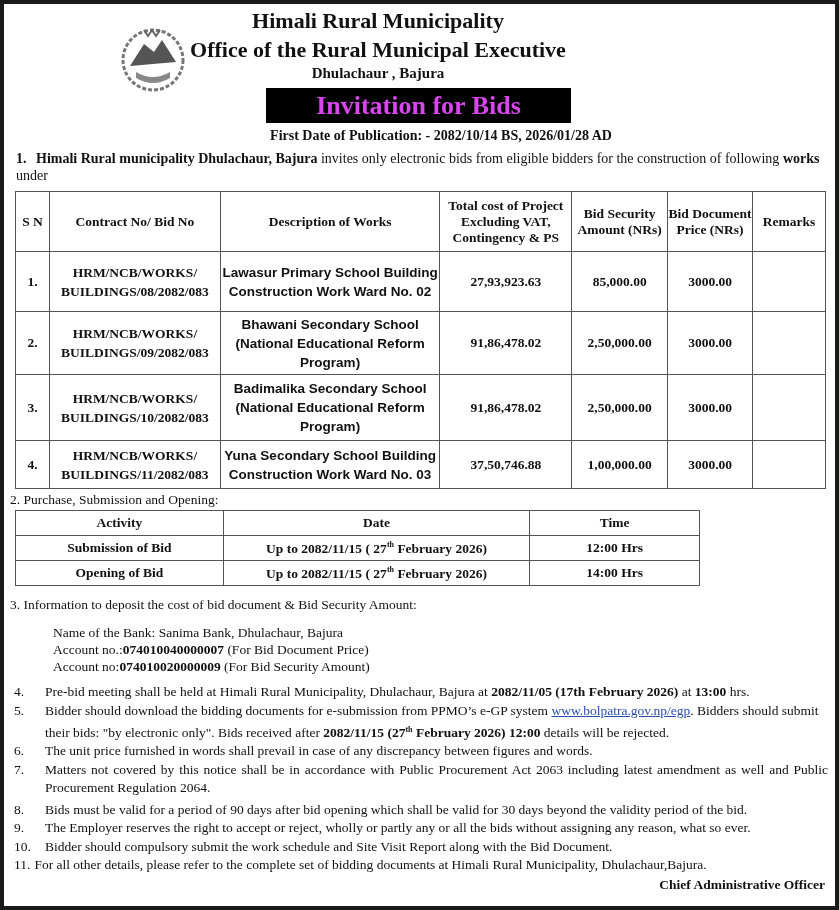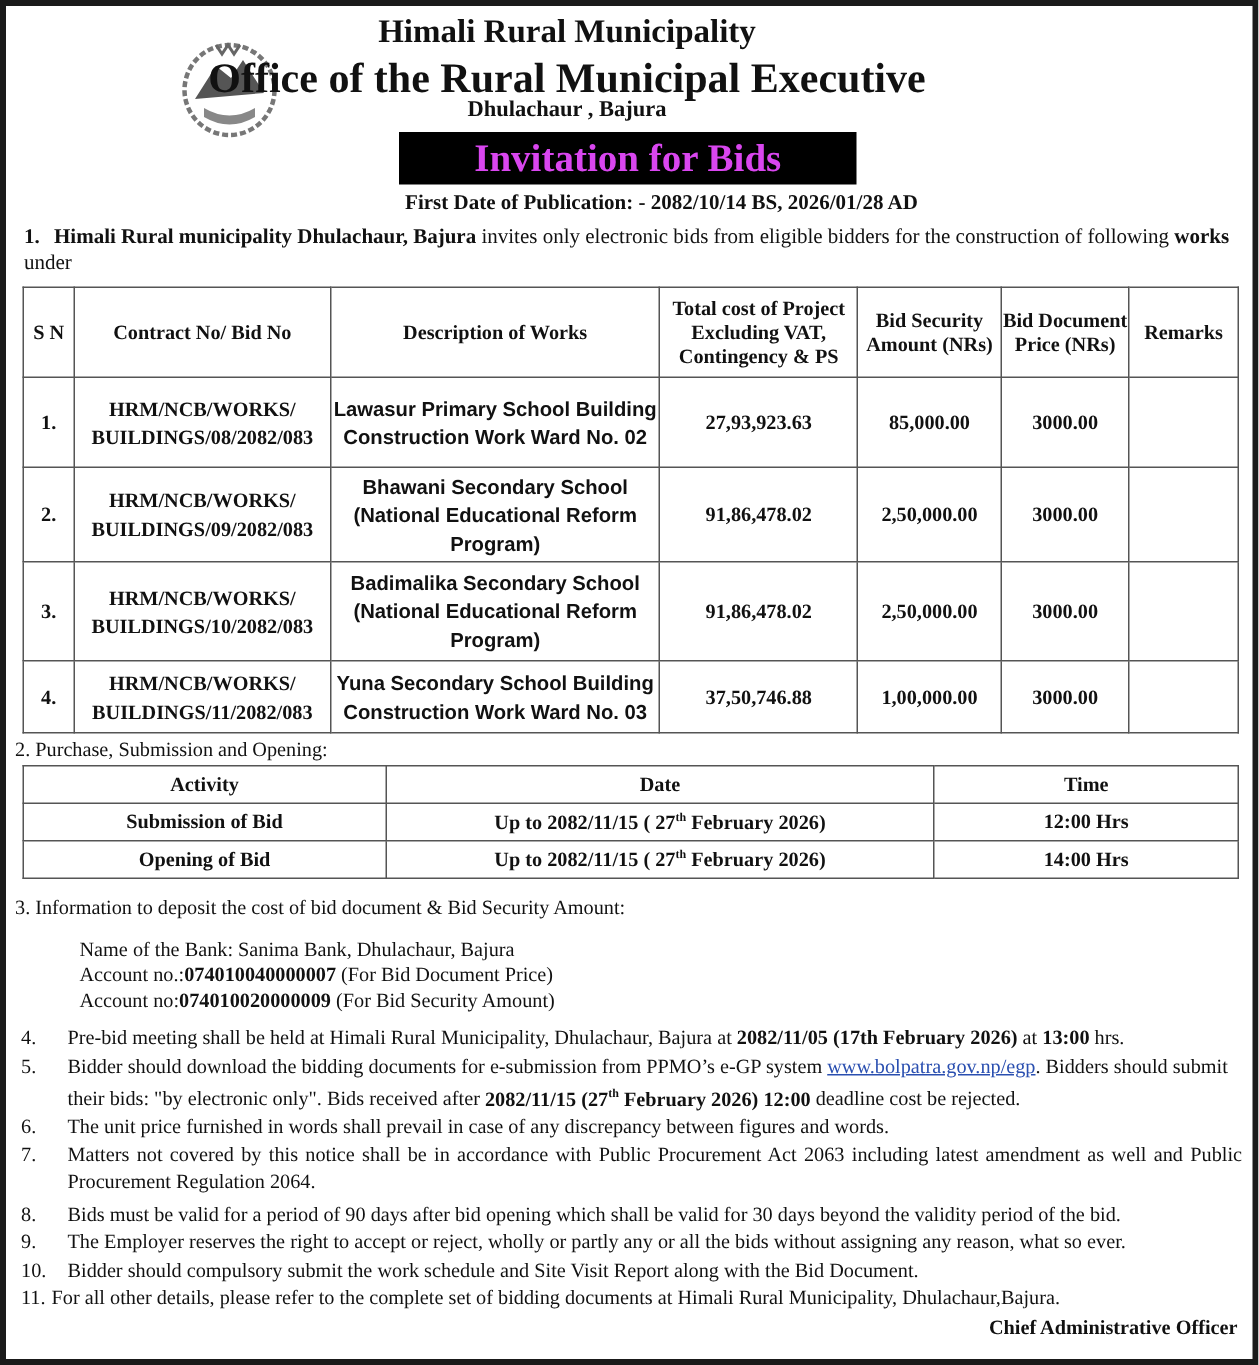--- a/index.html
+++ b/index.html
@@ -2,39 +2,39 @@
 <html><head>
 <meta charset="utf-8">
 <style>
   * { box-sizing: border-box; margin: 0; padding: 0; }
   html, body { width: 839px; height: 910px; background: #ffffff; overflow: hidden; }
   body { font-family: "Liberation Serif", serif; color: #111; position: relative; }
   .frame { position: absolute; left: 0; top: 0; width: 839px; height: 910px; border: 4px solid #1a1a1a; }
   .logo { position: absolute; left: 116px; top: 22px; width: 74px; height: 74px; }
   .hdr { position: absolute; left: 0; width: 756px; text-align: center; font-weight: bold; }
   .h1 { top: 8px; font-size: 22px; }
-  .h2 { top: 37px; font-size: 28px; }
+  .h2 { top: 37px; font-size: 22px; }
   .h3 { top: 65px; font-size: 15px; }
   .banner { position: absolute; left: 266px; top: 88px; width: 305px; height: 35px; background: #000; color: #d946ef; text-align: center; font-size: 26px; font-weight: bold; line-height: 35px; }
   .pubdate { position: absolute; left: 0; top: 128px; width: 839px; text-align: center; font-size: 14px; font-weight: bold; padding-left: 43px; }
 
   .para1 { position: absolute; left: 16px; top: 150px; width: 812px; font-size: 14px; line-height: 17px; }
   .para1 .num { display: inline-block; width: 20px; font-weight: bold; }
   .para1 .cont { padding-left: 20px; display: block; }
 
   table { border-collapse: collapse; position: absolute; }
   td, th { border: 1px solid #555; text-align: center; vertical-align: middle; }
   .works { left: 15px; top: 191px; width: 811px; font-size: 13.5px; }
   .works th { font-weight: bold; height: 60px; line-height: 16px; }
   .works td { font-weight: bold; }
   .works td.desc { font-family: "Liberation Sans", sans-serif; font-size: 13.5px; line-height: 19px; }
   .works td.mono { line-height: 19px; }
 
   .sec-label { position: absolute; left: 10px; font-size: 13.5px; }
-  .sched { left: 15px; top: 510px; width: 811px; font-size: 13.5px; }
+  .sched { left: 15px; top: 510px; width: 685px; font-size: 13.5px; }
   .sched th, .sched td { font-weight: bold; height: 25px; }
 
   .bank { position: absolute; left: 53px; top: 624px; font-size: 13.5px; line-height: 17px; }
   .list { position: absolute; left: 14px; top: 683px; width: 814px; font-size: 13.5px; line-height: 18.5px; }
   .li { display: flex; margin-bottom: 0; }
   .li .n { width: 31px; flex-shrink: 0; }
   .li .t { flex: 1; }
   .li.tight .n { width: auto; padding-right: 4px; }
   a.link { color: #2a4fb0; text-decoration: underline; }
   .sig { position: absolute; right: 14px; top: 877px; font-size: 13.5px; font-weight: bold; }
@@ -159,21 +159,21 @@
   <div><span>Account no:</span><b>074010020000009</b><span> (For Bid Security Amount)</span></div>
 </div>
 
 <div class="list">
   <div class="li">
     <span class="n">4.</span>
     <span class="t"><span>Pre-bid meeting shall be held at Himali Rural Municipality, Dhulachaur, Bajura at </span><b>2082/11/05 (17th February 2026)</b><span> at </span><b>13:00</b><span> hrs.</span></span>
   </div>
   <div class="li">
     <span class="n">5.</span>
-    <span class="t"><span>Bidder should download the bidding documents for e-submission from PPMO’s e-GP system </span><a class="link">www.bolpatra.gov.np/egp</a><span>. Bidders should submit their bids: "by electronic only". Bids received after </span><b><span>2082/11/15 (27</span><sup>th</sup><span> February 2026) 12:00</span></b><span> deadline cost be rejected.</span></span>
+    <span class="t"><span>Bidder should download the bidding documents for e-submission from PPMO’s e-GP system </span><a class="link">www.bolpatra.gov.np/egp</a><span>. Bidders should submit their bids: "by electronic only". Bids received after </span><b><span>2082/11/15 (27</span><sup>th</sup><span> February 2026) 12:00</span></b><span> details will be rejected.</span></span>
   </div>
   <div class="li">
       <span class="n">6.</span>
       <span class="t">The unit price furnished in words shall prevail in case of any discrepancy between figures and words.</span>
     </div>
   <div class="li">
       <span class="n">7.</span>
       <span class="t" style="text-align:justify">Matters not covered by this notice shall be in accordance with Public Procurement Act 2063 including latest amendment as well and Public Procurement Regulation 2064.</span>
     </div>
   <div class="li" style="margin-top:3px">

